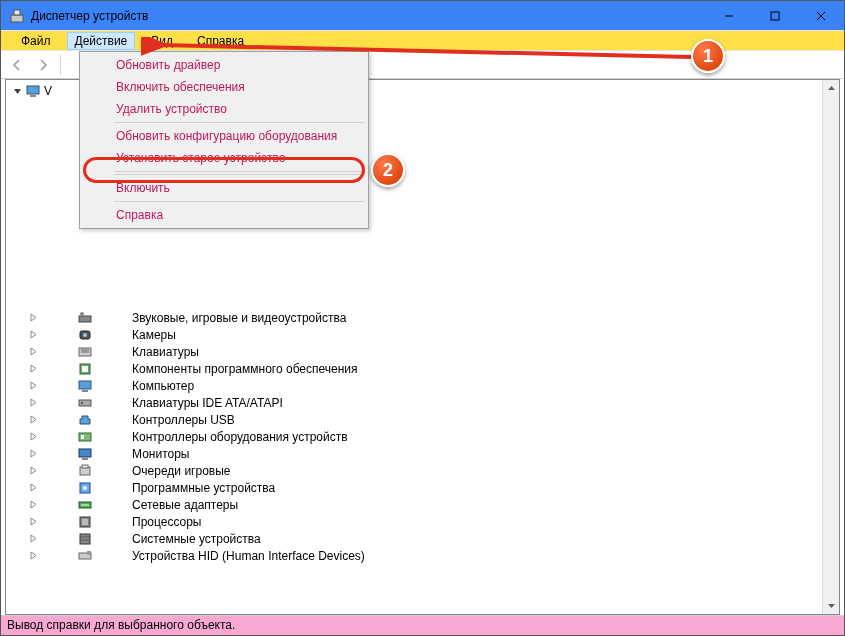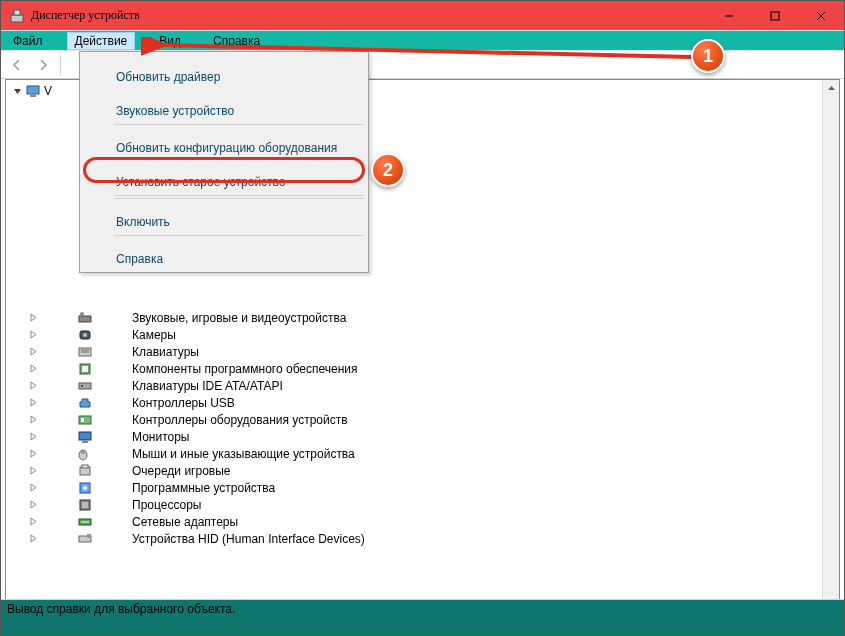--- a/index.html
+++ b/index.html
@@ -14,41 +14,40 @@
     overflow: hidden;
     border: 1px solid #555;
   }
   .window { position: relative; width: 100%; height: 100%; }
   .titlebar {
     height: 30px;
     display: flex;
     align-items: center;
     justify-content: space-between;
     padding: 0 0 0 8px;
-    background: #ef4444;
+    background: #3b82f6;
     border-bottom: 1px solid #e5e5e5;
-    font-family: Liberation Serif, serif;
   }
   .titlebar-left { display: flex; align-items: center; gap: 6px; }
   .app-icon { width: 16px; height: 16px; display: inline-flex; }
   .title-text { font-size: 12px; color: #000; }
   .win-controls { display: flex; }
   .win-btn {
     width: 46px; height: 30px;
     display: flex; align-items: center; justify-content: center;
     font-size: 10px; color: #000;
   }
   .win-btn svg { width: 10px; height: 10px; }
   .menubar {
     height: 20px;
     display: flex;
     align-items: center;
-    padding: 0 4px;
-    gap: 16px;
-    background: #14b8a6;
+    padding: 0 12px;
+    gap: 8px;
+    background: #fde047;
     position: relative;
     border-bottom: 1px solid #e5e5e5;
   }
   .menu-item {
     padding: 2px 8px;
     font-size: 12px;
     cursor: default;
   }
   .menu-item.active {
     background: #cde8ff;
@@ -109,35 +108,34 @@
   .dd-strip {
     position: absolute;
     left: 2px; top: 2px; bottom: 2px;
     width: 28px;
     background: #f0f0f0;
   }
   .dd-item {
     position: relative;
     padding: 4px 20px 4px 34px;
     font-size: 12px;
-    color: #0c4a6e;
-    margin-top: 12px;
+    color: #be185d;
   }
   .dd-sep {
     height: 1px;
     background: #d0d0d0;
     margin: 2px 2px 2px 32px;
   }
   .statusbar {
     position: absolute;
     left: 0; right: 0; bottom: 0;
-    height: 36px;
+    height: 20px;
     padding: 2px 6px;
     font-size: 12px;
-    background: #0f766e;
+    background: #f9a8d4;
     border-top: 1px solid #d0d0d0;
   }
   .scrollbar-v {
     position: absolute;
     right: 0; top: 0; bottom: 0;
     width: 17px;
     background: #f0f0f0;
     border-left: 1px solid #dcdcdc;
   }
   .sb-btn { height: 17px; display: flex; align-items: center; justify-content: center; }
@@ -300,20 +298,34 @@
             <span class="node-label">Компоненты программного обеспечения</span>
           </div>
           <div class="tree-row indent-1">
             <span class="expander">
               <svg viewBox="0 0 9 9">
                 <path d="M2 1 L7 4.5 L2 8 Z" fill="none" stroke="#888" stroke-width="1"></path>
               </svg>
             </span>
             <span class="node-icon">
               <svg viewBox="0 0 16 16">
+                <rect x="2" y="3" width="12" height="8" fill="#5aa0d8" stroke="#2a5080"></rect>
+                <rect x="5" y="12" width="6" height="2" fill="#888"></rect>
+              </svg>
+            </span>
+            <span class="node-label">Компьютер</span>
+          </div>
+          <div class="tree-row indent-1">
+            <span class="expander">
+              <svg viewBox="0 0 9 9">
+                <path d="M2 1 L7 4.5 L2 8 Z" fill="none" stroke="#888" stroke-width="1"></path>
+              </svg>
+            </span>
+            <span class="node-icon">
+              <svg viewBox="0 0 16 16">
                 <rect x="2" y="5" width="12" height="6" fill="#aaa" stroke="#555"></rect>
                 <circle cx="5" cy="8" r="1" fill="#333"></circle>
               </svg>
             </span>
             <span class="node-label">Клавиатуры IDE ATA/ATAPI</span>
           </div>
           <div class="tree-row indent-1">
             <span class="expander">
               <svg viewBox="0 0 9 9">
                 <path d="M2 1 L7 4.5 L2 8 Z" fill="none" stroke="#888" stroke-width="1"></path>
@@ -355,34 +367,20 @@
             <span class="node-label">Мониторы</span>
           </div>
           <div class="tree-row indent-1">
             <span class="expander">
               <svg viewBox="0 0 9 9">
                 <path d="M2 1 L7 4.5 L2 8 Z" fill="none" stroke="#888" stroke-width="1"></path>
               </svg>
             </span>
             <span class="node-icon">
               <svg viewBox="0 0 16 16">
-                <ellipse cx="6" cy="9" rx="4" ry="5" fill="#ccc" stroke="#666"></ellipse>
-                <rect x="4" y="5" width="4" height="3" fill="#999"></rect>
-              </svg>
-            </span>
-            <span class="node-label">Мыши и иные указывающие устройства</span>
-          </div>
-          <div class="tree-row indent-1">
-            <span class="expander">
-              <svg viewBox="0 0 9 9">
-                <path d="M2 1 L7 4.5 L2 8 Z" fill="none" stroke="#888" stroke-width="1"></path>
-              </svg>
-            </span>
-            <span class="node-icon">
-              <svg viewBox="0 0 16 16">
                 <rect x="3" y="4" width="10" height="8" fill="#ccc" stroke="#666"></rect>
                 <rect x="5" y="2" width="6" height="3" fill="#eee" stroke="#666"></rect>
               </svg>
             </span>
             <span class="node-label">Очереди игровые</span>
           </div>
           <div class="tree-row indent-1">
             <span class="expander">
               <svg viewBox="0 0 9 9">
                 <path d="M2 1 L7 4.5 L2 8 Z" fill="none" stroke="#888" stroke-width="1"></path>
@@ -397,39 +395,54 @@
             <span class="node-label">Программные устройства</span>
           </div>
           <div class="tree-row indent-1">
             <span class="expander">
               <svg viewBox="0 0 9 9">
                 <path d="M2 1 L7 4.5 L2 8 Z" fill="none" stroke="#888" stroke-width="1"></path>
               </svg>
             </span>
             <span class="node-icon">
               <svg viewBox="0 0 16 16">
+                <rect x="2" y="5" width="12" height="6" fill="#5a5" stroke="#252"></rect>
+                <line x1="4" y1="8" x2="12" y2="8" stroke="#fff"></line>
+              </svg>
+            </span>
+            <span class="node-label">Сетевые адаптеры</span>
+          </div>
+          <div class="tree-row indent-1">
+            <span class="expander">
+              <svg viewBox="0 0 9 9">
+                <path d="M2 1 L7 4.5 L2 8 Z" fill="none" stroke="#888" stroke-width="1"></path>
+              </svg>
+            </span>
+            <span class="node-icon">
+              <svg viewBox="0 0 16 16">
                 <rect x="3" y="3" width="10" height="10" fill="#888" stroke="#333"></rect>
                 <rect x="5" y="5" width="6" height="6" fill="#bbb"></rect>
               </svg>
             </span>
             <span class="node-label">Процессоры</span>
           </div>
           <div class="tree-row indent-1">
             <span class="expander">
               <svg viewBox="0 0 9 9">
                 <path d="M2 1 L7 4.5 L2 8 Z" fill="none" stroke="#888" stroke-width="1"></path>
               </svg>
             </span>
             <span class="node-icon">
               <svg viewBox="0 0 16 16">
-                <rect x="2" y="5" width="12" height="6" fill="#5a5" stroke="#252"></rect>
-                <line x1="4" y1="8" x2="12" y2="8" stroke="#fff"></line>
-              </svg>
-            </span>
-            <span class="node-label">Сетевые адаптеры</span>
+                <rect x="3" y="3" width="10" height="10" fill="#888" stroke="#333"></rect>
+                <line x1="3" y1="6" x2="13" y2="6" stroke="#555"></line>
+                <line x1="3" y1="9" x2="13" y2="9" stroke="#555"></line>
+              </svg>
+            </span>
+            <span class="node-label">Системные устройства</span>
           </div>
           <div class="tree-row indent-1">
             <span class="expander">
               <svg viewBox="0 0 9 9">
                 <path d="M2 1 L7 4.5 L2 8 Z" fill="none" stroke="#888" stroke-width="1"></path>
               </svg>
             </span>
             <span class="node-icon">
               <svg viewBox="0 0 16 16">
                 <rect x="2" y="5" width="12" height="6" fill="#ccc" stroke="#666"></rect>
@@ -450,21 +463,22 @@
           <svg width="9" height="9" viewBox="0 0 9 9">
             <path d="M1 3 L4.5 7 L8 3 Z" fill="#606060"></path>
           </svg>
         </div>
     </div>
   </div>
 
   <div class="dropdown">
     <div class="dd-strip"></div>
     <div class="dd-item">Обновить драйвер</div>
-    <div class="dd-item">Звуковые устройство</div>
+    <div class="dd-item">Включить обеспечения</div>
+    <div class="dd-item">Удалить устройство</div>
     <div class="dd-sep"></div>
     <div class="dd-item">Обновить конфигурацию оборудования</div>
     <div class="dd-item">Установить старое устройство</div>
     <div class="dd-sep"></div>
     <div class="dd-sep"></div>
     <div class="dd-item">Включить</div>
     <div class="dd-sep"></div>
     <div class="dd-item">Справка</div>
   </div>
 

